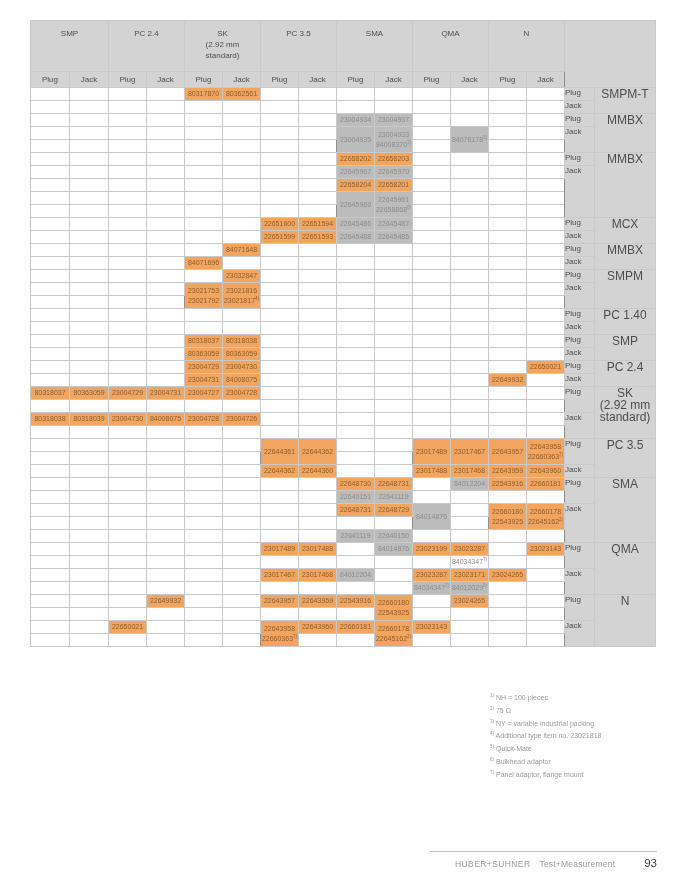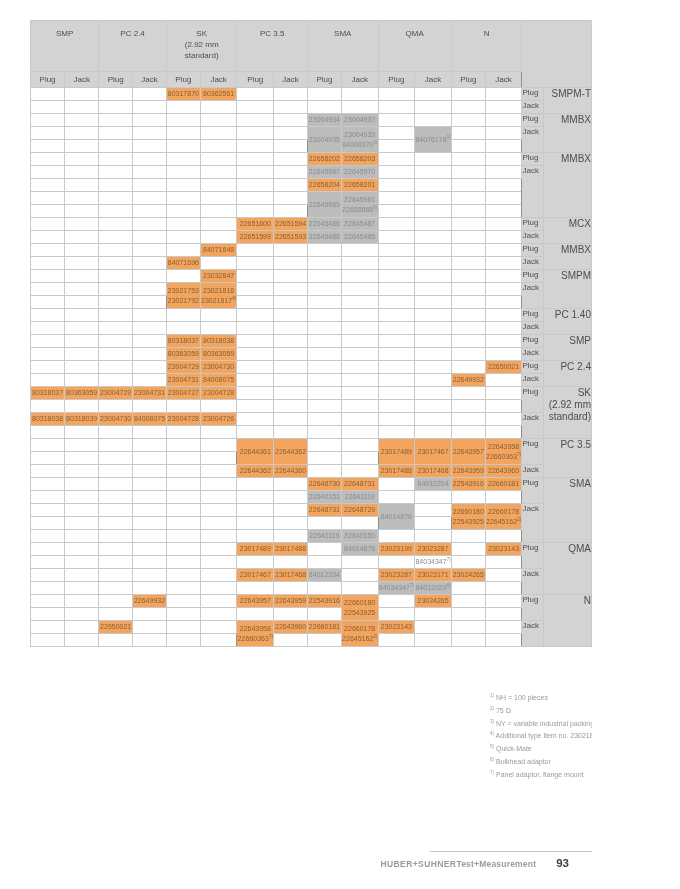--- a/index.html
+++ b/index.html
@@ -1,43 +1,43 @@
 <!DOCTYPE html>
 <html style="--orange: #f1a55f; --orange_text: #8a5e32; --gray: #bcbcbc; --gray_text: #8c8c8c; --head: #d3d3d3; --head_text: #4d4d4d; --thin: #c9c9c9; --thick: #8f8f8f; --muted: #9a9a9a;"><head>
 <meta charset="utf-8">
 <style>
   html,body{margin:0;padding:0;background:#fff;}
-  .page{position:relative;width:592px;height:889px;background:#ffffff;overflow:hidden;
+  .page{position:relative;width:680px;height:889px;background:#ffffff;overflow:hidden;
         font-family:"Liberation Sans",sans-serif;}
   .tablewrap{position:absolute;left:30px;top:20px;}
   table.matrix{border-collapse:collapse;table-layout:fixed;border:1px solid var(--thick);}
   table.matrix th, table.matrix td{border:1px solid var(--thin);padding:0;overflow:hidden;}
   thead th{background:var(--head);color:var(--head_text);font-weight:normal;font-size:8px;}
   tr.grp-row th{height:43px;vertical-align:top;padding-top:7px;white-space:pre-line;line-height:11px;}
   tr.sub-row th{height:15px;}
   th.corner{background:var(--head);}
   tbody tr{height:13px;}
   tbody td{font-size:7px;text-align:center;vertical-align:middle;line-height:10px;
            color:var(--head_text);white-space:pre-line;}
   td.w{background:#ffffff;}
   td.co{background:var(--orange);color:var(--orange_text);}
   td.cg{background:var(--gray);color:var(--gray_text);}
   td.ct{background:#ffffff;color:var(--gray_text);}
   td sup{font-size:4.5px;vertical-align:super;line-height:0;}
   .gl{border-left:1.5px solid var(--thick) !important;}
   tr.sec-top td, tr.sec-top th{border-top:1.5px solid var(--thick);}
   td.lbl{background:var(--head);color:var(--head_text);font-size:8px;text-align:left;
          vertical-align:top;padding:2px 0 0 4px;}
-  td.name{background:var(--head);color:var(--head_text);font-size:10px;text-align:right;
+  td.name{background:var(--head);color:var(--head_text);font-size:12px;text-align:center;
           vertical-align:top;padding:2px 0 0 4px;white-space:pre-line;line-height:12px;margin-top:40px;}
   .footnotes{position:absolute;left:490px;top:691px;width:180px;}
   .fn-line{font-size:7px;color:var(--muted);line-height:10.5px;white-space:nowrap;}
   .fn-line sup{font-size:4.5px;}
   .footer-rule{position:absolute;left:430px;top:851px;width:227px;border-top:1px solid #c4c4c4;}
-  .footer{position:absolute;right:23px;top:857px;display:flex;align-items:baseline;font-weight:bold;}
+  .footer{position:absolute;right:23px;top:857px;display:flex;align-items:baseline;gap:9px;}
   .footer .brand{font-size:8.5px;color:var(--muted);letter-spacing:.4px;}
   .footer .sect{font-size:8.5px;color:var(--muted);letter-spacing:.2px;}
   .footer .pageno{font-size:11.5px;color:#3c3c3c;margin-left:20px;}
 </style>
 </head>
 <body>
 
 <div class="page">
 
   <div class="tablewrap">

